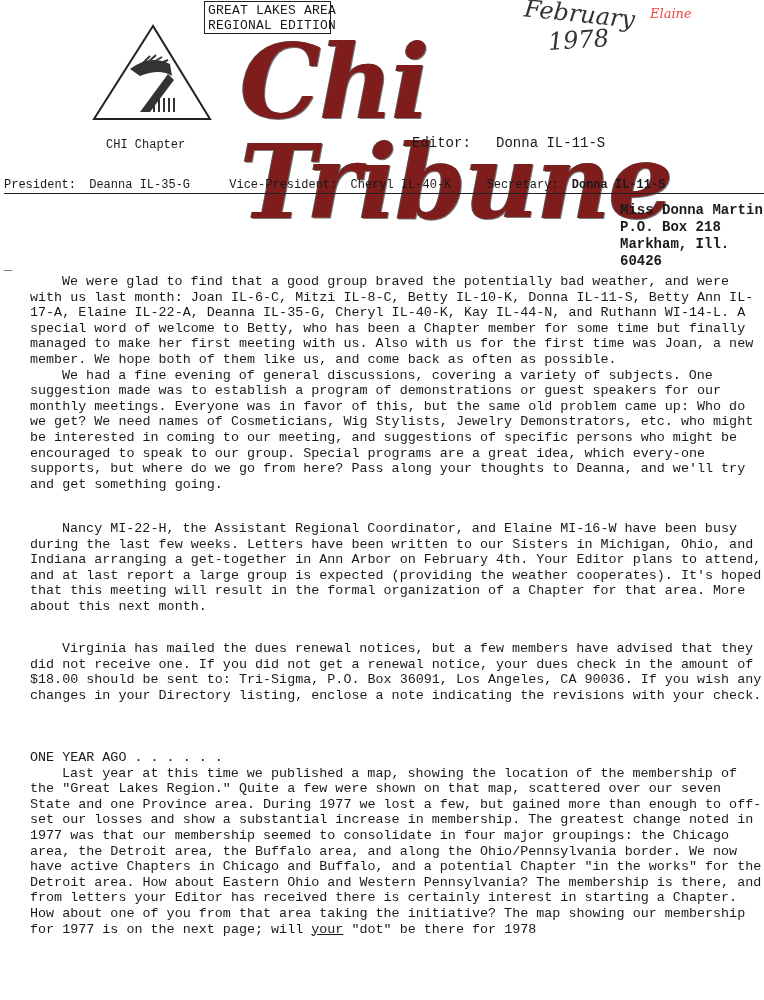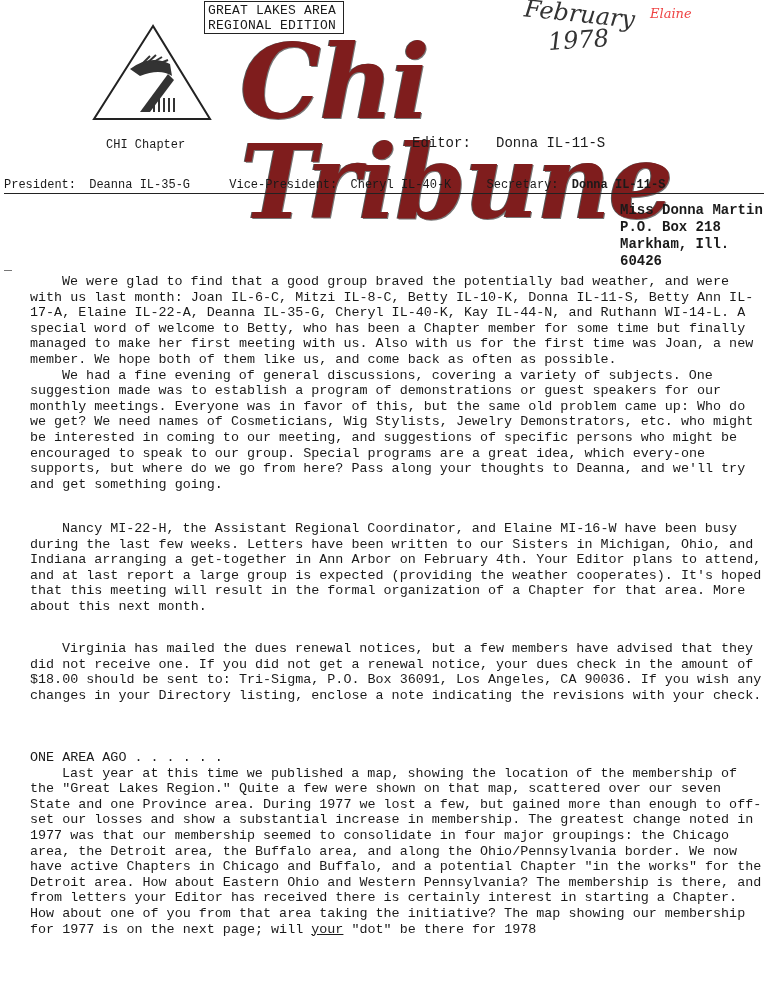--- a/index.html
+++ b/index.html
@@ -3,21 +3,21 @@
 <meta charset="utf-8">
 <style>
   html, body { margin: 0; padding: 0; background: #ffffff; }
   body {
     width: 764px; height: 1000px; position: relative; overflow: hidden;
     font-family: "Liberation Mono", "DejaVu Sans Mono", monospace;
     color: #1a1a1a;
   }
   .abs { position: absolute; }
   .edition-box {
-    left: 204px; top: 1px; width: 140px; height: 33px;
+    left: 204px; top: 1px; width: 127px; height: 33px;
     border: 1.5px solid #222; font-size: 13px; line-height: 15px;
     padding: 1px 3px; box-sizing: border-box; letter-spacing: 0.2px;
     white-space: nowrap;
   }
   .logo { left: 90px; top: 24px; width: 124px; height: 100px; }
   .logo-caption { left: 106px; top: 138px; font-size: 12px; text-align: right; }
   .masthead {
     left: 240px; top: 32px; font-family: "DejaVu Serif", serif;
     font-weight: bold; font-size: 102px; line-height: 100px;
     color: #7f1d1d; letter-spacing: -2px;
@@ -104,15 +104,15 @@
 
 <div class="abs article" style="top:521px">
   <p>Nancy MI-22-H, the Assistant Regional Coordinator, and Elaine MI-16-W have been busy during the last few weeks.  Letters have been written to our Sisters in Michigan, Ohio, and Indiana arranging a get-together in Ann Arbor on February 4th.  Your Editor plans to attend, and at last report a large group is expected (providing the weather cooperates).  It's hoped that this meeting will result in the formal organization of a Chapter for that area. More about this next month.</p>
 </div>
 
 <div class="abs article" style="top:641px">
   <p>Virginia has mailed the dues renewal notices, but a few members have advised that they did not receive one.  If you did not get a renewal notice, your dues check in the amount of $18.00 should be sent to:  Tri-Sigma, P.O. Box 36091, Los Angeles, CA 90036.  If you wish any changes in your Directory listing, enclose a note indicating the revisions with your check.</p>
 </div>
 
 <div class="abs article" style="top:750px">
-  <div class="heading">ONE AREA AGO . . . . . .</div>
+  <div class="heading">ONE YEAR AGO . . . . . .</div>
   <p><span>Last year at this time we published a map, showing the location of the membership of the "Great Lakes Region."  Quite a few were shown on that map, scattered over our seven State and one Province area.  During 1977 we lost a few, but gained more than enough to off-set our losses and show a substantial increase in membership.  The greatest change noted in 1977 was that our membership seemed to consolidate in four major groupings: the Chicago area, the Detroit area, the Buffalo area, and along the Ohio/Pennsylvania border.  We now have active Chapters in Chicago and Buffalo, and a potential Chapter "in the works" for the Detroit area.  How about Eastern Ohio and Western Pennsylvania?  The membership is there, and from letters your Editor has received there is certainly interest in starting a Chapter.  How about one of you from that area taking the initiative?  The map showing our membership for 1977 is on the next page; will</span> <span class="underline">your</span> <span>"dot" be there for 1978</span></p>
 </div>
 
 </body></html>

